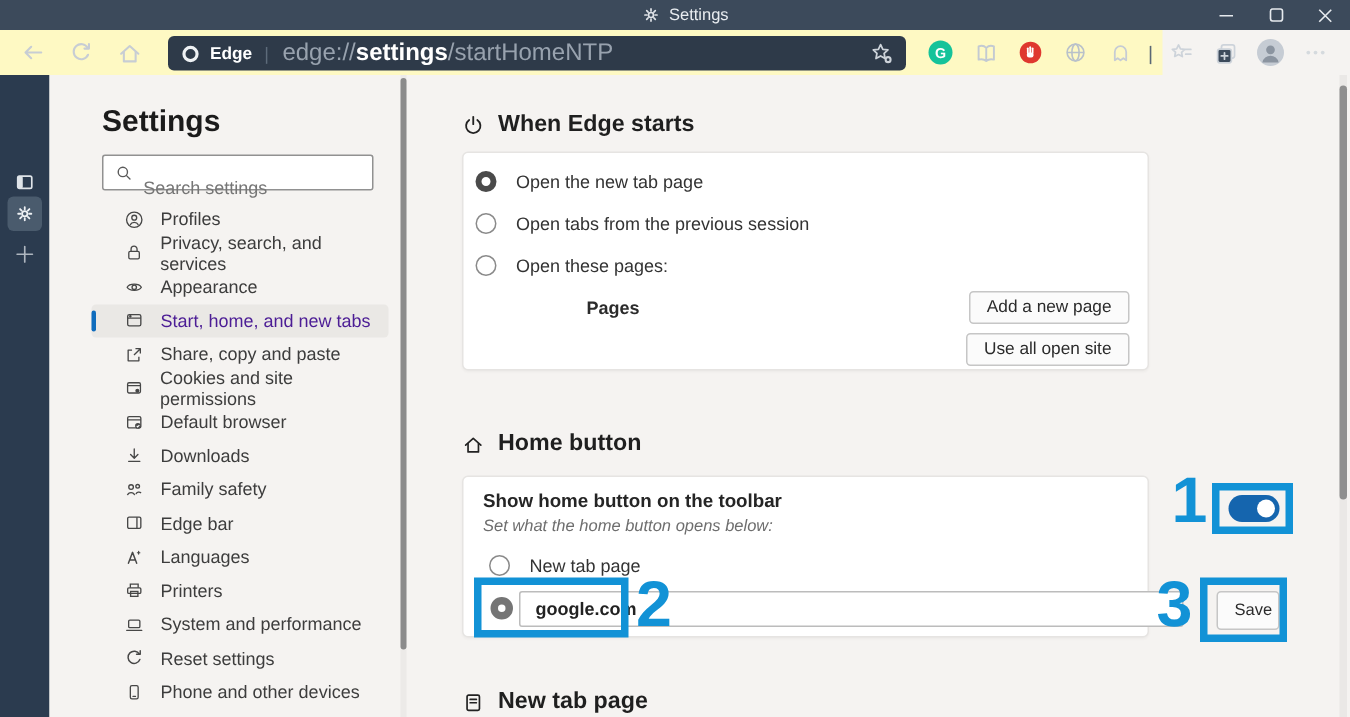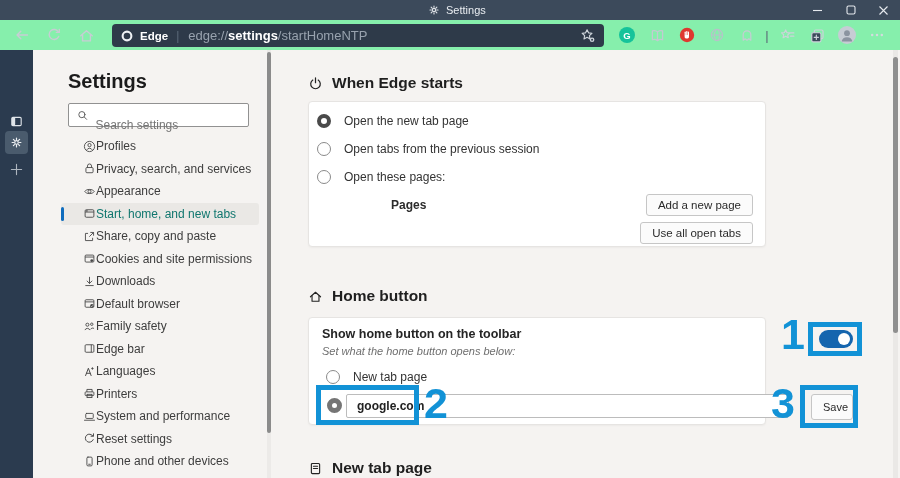--- a/index.html
+++ b/index.html
@@ -6,47 +6,47 @@
   body { font-family:"Liberation Sans", sans-serif; background:#222; }
   #app { position:relative; width:900px; height:478px; overflow:hidden; background:#f5f3f1; }
 
   
   .titlebar { position:absolute; left:0; top:0; width:900px; height:20px; background:#3c4a5b; }
   .tabtitle { position:absolute; left:428px; top:0; height:20px; display:flex; align-items:center; gap:6px; color:#e9edf1; font-size:11px; }
   .wincontrols { position:absolute; right:0; top:0; height:20px; display:flex; }
   .winbtn { width:33px; height:20px; display:flex; align-items:center; justify-content:center; }
 
   
-  .navbar { position:absolute; left:0; top:20px; width:900px; height:30px; background:#86efac;padding-left:20px; }
+  .navbar { position:absolute; left:0; top:20px; width:775px; height:30px; background:#fef9c3;padding-left:20px; }
   .navbtn { position:absolute; top:3px; width:24px; height:24px; display:flex; align-items:center; justify-content:center; }
   .urlpill { position:absolute; left:112px; top:4px; width:492px; height:23px; background:#2e3a49; border-radius:4px; display:flex; align-items:center; padding:0 8px; }
   .urlpill .brand { color:#ffffff; font-size:11.5px; font-weight:bold; margin:0 8px 0 6px; }
   .urlpill .sep { color:#5d6b7a; font-size:12px; margin-right:9px; }
-  .urltext { font-size:13px; color:#98a2ae; white-space:nowrap; flex:1; }
+  .urltext { font-size:16px; color:#98a2ae; white-space:nowrap; flex:1; }
   .urltext b { color:#ffffff; font-weight:bold; }
   .extrow { position:absolute; top:3px; height:24px; display:flex; align-items:center; }
   .extbtn { width:30px; height:24px; display:flex; align-items:center; justify-content:center; }
   .extsep { color:#5a6775; font-size:13px; width:10px; text-align:center; }
 
   
   .strip { position:absolute; left:0; top:50px; width:33px; height:428px; background:#2b3b4f; }
   .stripbtn { position:absolute; left:5px; width:23px; height:23px; display:flex; align-items:center; justify-content:center; border-radius:4px; }
   .stripbtn.active { background:#4a5b6d; }
 
   
   .sidebar { position:absolute; left:33px; top:50px; width:244px; height:428px; background:#f5f3f1; }
   .sb-heading { position:absolute; left:35px; top:20px; font-size:20px; font-weight:bold; color:#1b1b1b; }
   .searchbox { position:absolute; left:35px; top:53px; width:181px; height:24px; background:#fff; border:1px solid #919191; border-radius:2px; display:flex; align-items:center; padding:0 8px; gap:7px; }
   .searchbox input { border:none; outline:none; width:100%; font-size:12px; color:#333; font-family:"Liberation Sans",sans-serif; background:transparent;margin-top:19px; }
   .searchbox input::placeholder { color:#767676; }
   .sb-items { position:absolute; left:28px; top:85px; width:198px; }
-  .sitem { position:relative; height:22.5px; display:flex; align-items:center; padding-left:22px; border-radius:3px; cursor:default; }
+  .sitem { position:relative; height:22.5px; display:flex; align-items:center; padding-left:22px; gap:11px; border-radius:3px; cursor:default; }
   .sitem span { font-size:12px; color:#3d3d3d; }
   .sitem.active { background:#eae8e5; }
-  .sitem.active span { color:#0f766e; }
+  .sitem.active span { color:#4c1d95; }
   .indic { position:absolute; left:0; top:4.5px; width:3px; height:13.5px; background:#0f6cbd; border-radius:2px; }
   .sb-scroll-track { position:absolute; left:234px; top:0; width:4px; height:428px; background:#eceae8; }
   .sb-scroll-thumb { position:absolute; left:234px; top:2px; width:4px; height:381px; background:#8b8b8b; border-radius:2px; }
 
   
   .main { position:absolute; left:277px; top:50px; width:623px; height:428px; background:#f5f3f1; }
   .hdr { position:absolute; left:31px; height:24px; display:flex; align-items:center; gap:9px; }
   .hdr span { font-size:15.5px; font-weight:bold; color:#1f1f1f; }
   .card { position:absolute; left:31px; width:458px; background:#ffffff; border:1px solid #e6e4e2; border-radius:4px; box-shadow:0 1px 2px rgba(0,0,0,0.04); }
   #card-start { top:51px; height:146px; }
@@ -308,37 +308,37 @@
             <g fill="none" stroke="#474747" stroke-width="1.1">
               <rect x="2.6" y="3.8" width="10.8" height="8.6" rx="1.2"></rect>
               <line x1="2.6" y1="6.2" x2="13.4" y2="6.2"></line>
               <circle cx="10.8" cy="10.6" r="1.7" fill="#474747" stroke="none"></circle>
             </g>
           </svg>
         <span>Cookies and site permissions</span>
       </div>
       <div class="sitem">
         <svg width="13" height="13" viewBox="0 0 16 16">
-            <g fill="none" stroke="#474747" stroke-width="1.1" stroke-linecap="round" stroke-linejoin="round">
-              <path d="M8 2.8v7.4M5 7.4l3 3 3-3"></path>
-              <path d="M3.4 13h9.2"></path>
-            </g>
-          </svg>
-        <span>Downloads</span>
-      </div>
-      <div class="sitem">
-        <svg width="13" height="13" viewBox="0 0 16 16">
             <g fill="none" stroke="#474747" stroke-width="1.1">
               <rect x="2.6" y="3.4" width="10.8" height="9.2" rx="1.2"></rect>
               <line x1="2.6" y1="6" x2="13.4" y2="6"></line>
               <circle cx="11" cy="11" r="2.3" fill="#474747" stroke="none"></circle>
               <path d="M10 11l.8.8 1.4-1.5" stroke="#fff" stroke-width="0.9"></path>
             </g>
           </svg>
         <span>Default browser</span>
+      </div>
+      <div class="sitem">
+        <svg width="13" height="13" viewBox="0 0 16 16">
+            <g fill="none" stroke="#474747" stroke-width="1.1" stroke-linecap="round" stroke-linejoin="round">
+              <path d="M8 2.8v7.4M5 7.4l3 3 3-3"></path>
+              <path d="M3.4 13h9.2"></path>
+            </g>
+          </svg>
+        <span>Downloads</span>
       </div>
       <div class="sitem">
         <svg width="13" height="13" viewBox="0 0 16 16">
             <g fill="none" stroke="#474747" stroke-width="1.1">
               <circle cx="5.4" cy="5.8" r="1.9"></circle>
               <circle cx="10.8" cy="5.2" r="1.5"></circle>
               <path d="M2.4 12.4a3.2 3.2 0 0 1 6 0"></path>
               <path d="M9.4 11.6a2.6 2.6 0 0 1 4.2-1"></path>
             </g>
           </svg>
@@ -428,21 +428,21 @@
       </div>
       <div class="radiorow" style="top:61px;">
         <div class="radio"></div>
         <label>Open these pages:</label>
       </div>
       <div class="subrow" style="top:92px;">
         <span class="lbl">Pages</span>
         <button class="btn">Add a new page</button>
       </div>
       <div class="subrow" style="top:120px;">
-        <button class="btn">Use all open tabs</button>
+        <button class="btn">Use all open site</button>
       </div>
     </div>
 
     <div class="hdr" style="top:234px;">
       <svg width="15" height="15" viewBox="0 0 16 16">
           <g fill="none" stroke="#222" stroke-width="1.2" stroke-linecap="round" stroke-linejoin="round">
             <path d="M2.6 8.3 8 3.5l5.4 4.8"></path>
             <path d="M4.3 7.2v5.9h7.4V7.2"></path>
           </g>
         </svg>

